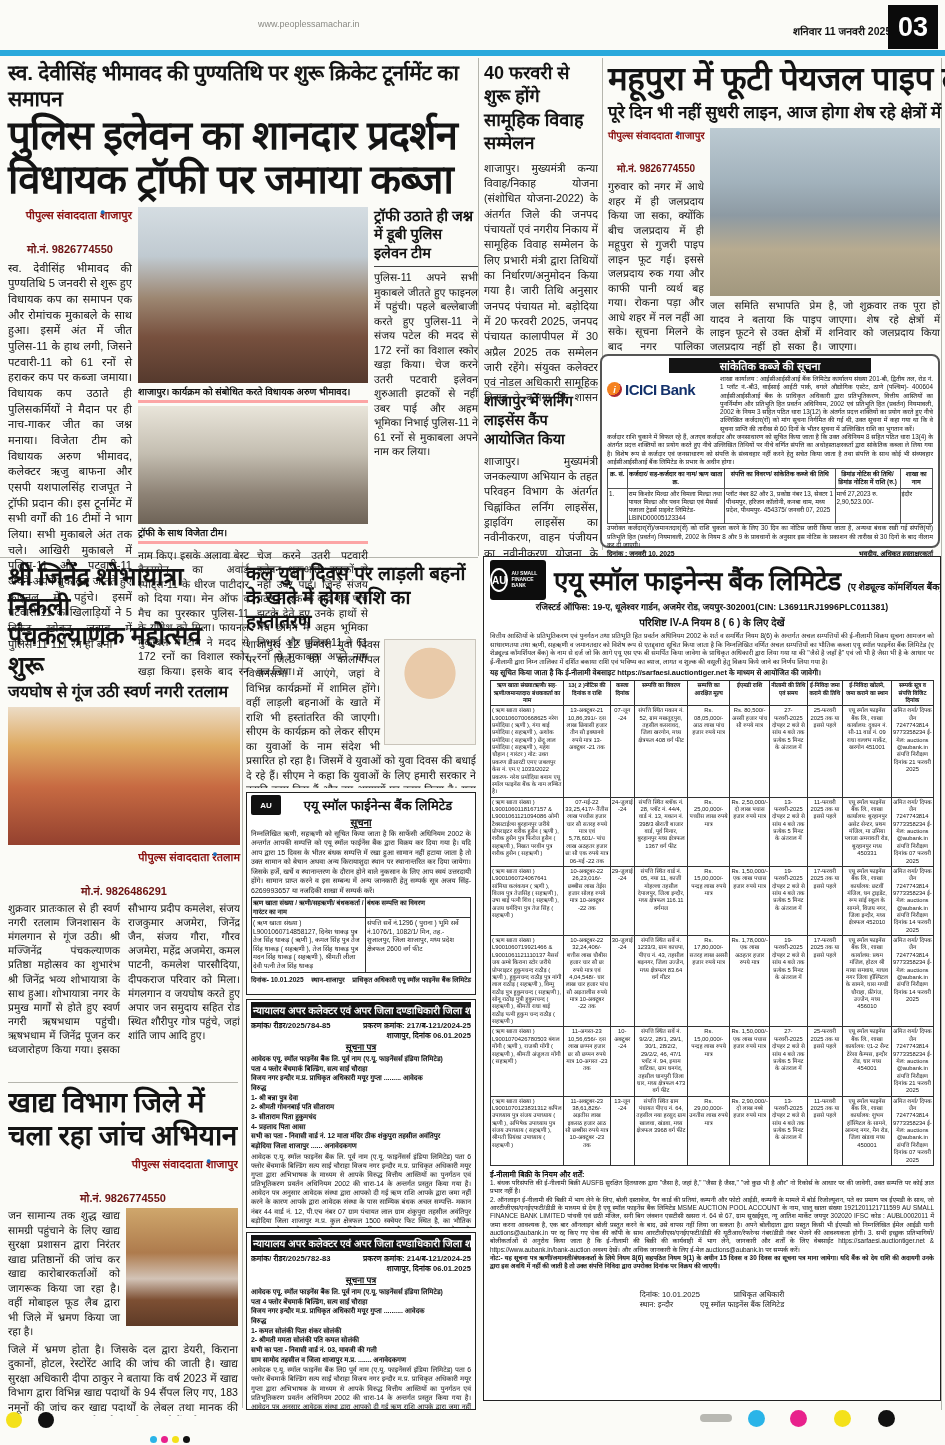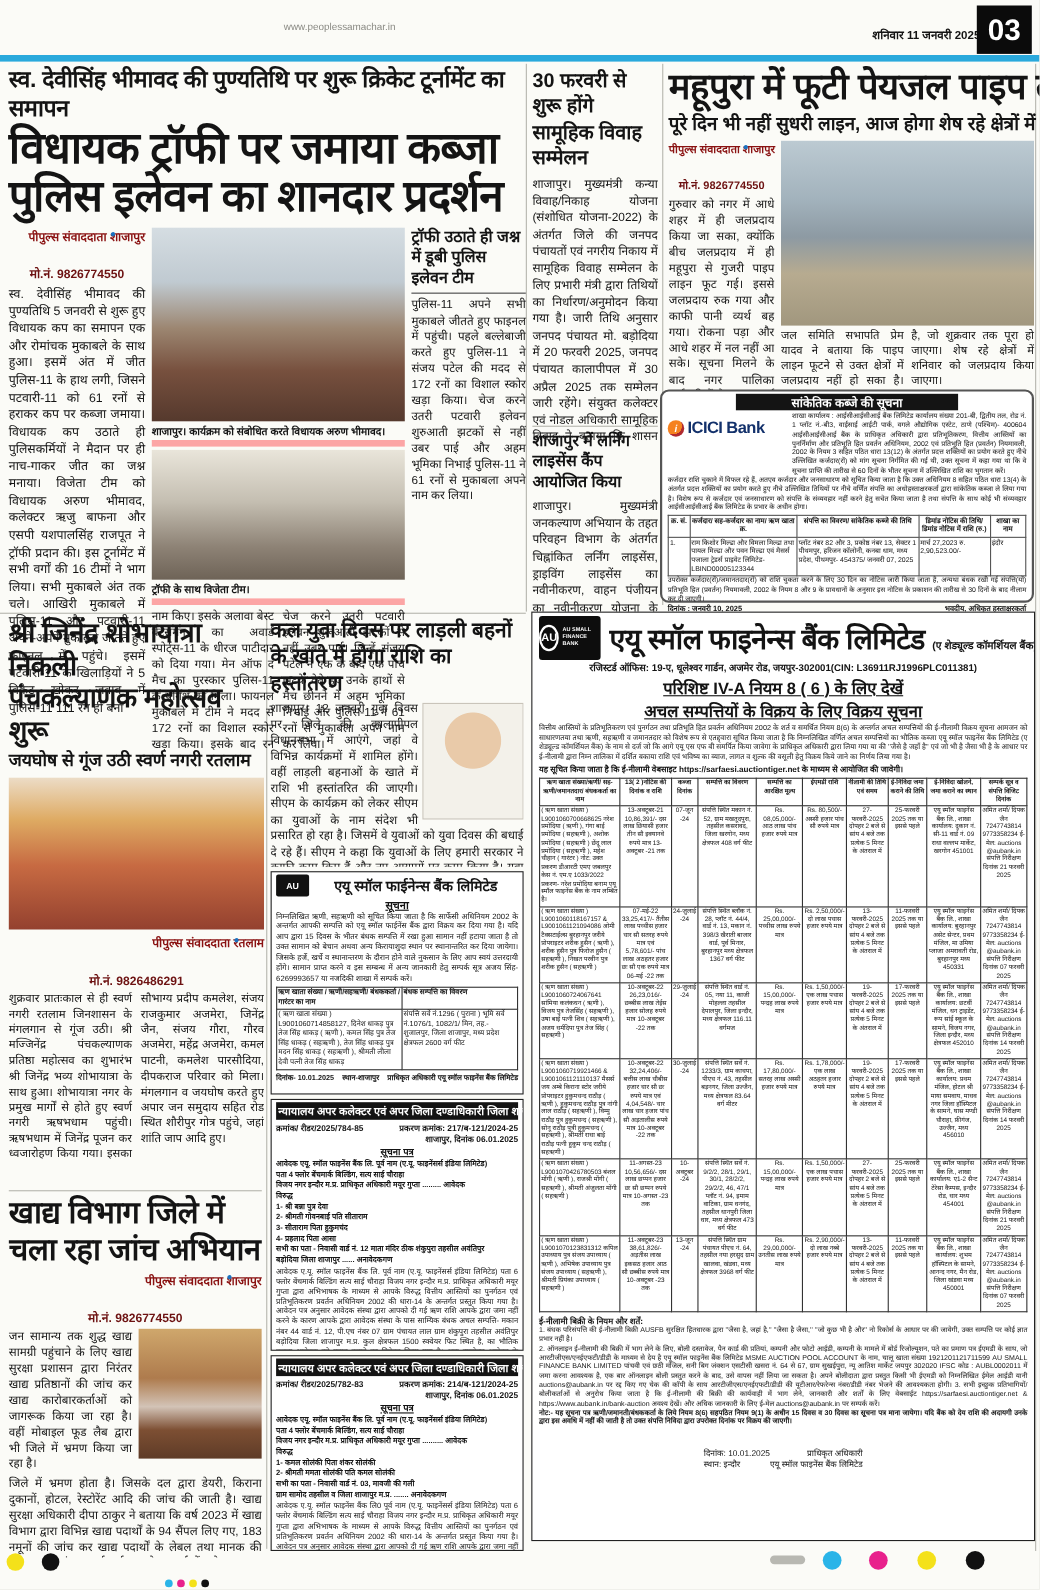--- a/index.html
+++ b/index.html
@@ -20,21 +20,21 @@
 
 .kicker{font-weight:800;font-size:21px;line-height:1.25;letter-spacing:-.3px}
 .hl-xl{font-weight:800;font-size:40px;line-height:1.1;letter-spacing:-.8px}
 .hl-lg{font-weight:800;font-size:25px;line-height:1.18;letter-spacing:-.4px}
 .hl-md{font-weight:800;font-size:19px;line-height:1.25}
 .subhl{font-weight:800;font-size:17px;line-height:1.3}
 .byline{color:#8a1212;font-weight:700;font-size:11px;text-align:right;white-space:nowrap}
 .byline .dot{color:#1a72c0;font-size:9px}
 .phone{color:#6d1212;font-weight:700;font-size:11px;text-align:center;margin-top:19px}
 .btxt{font-size:11.2px;line-height:1.4;text-align:justify}
-.caption{font-size:9.5px;font-weight:700;padding:2px 0;border-bottom:6px solid #fca5a5}
+.caption{font-size:9.5px;font-weight:700;padding:2px 0;border-bottom:3px solid #fca5a5}
 .photo{width:100%;position:relative;overflow:hidden}
 .ph-dais{background:linear-gradient(180deg,#d5dde2 0%,#c0cad1 28%,#9c8671 52%,#77503e 74%,#55392d 100%)}
 .ph-trophy{background:linear-gradient(180deg,#e9e5da 0%,#c4beb1 40%,#8d8275 75%,#6e6357 100%)}
 .ph-street{background:linear-gradient(180deg,#bccad2 0%,#a2b2bc 32%,#8d9aa3 52%,#b7ab90 72%,#a1977e 100%)}
 .ph-crowd{background:linear-gradient(180deg,#ecdcc6 0%,#deaa62 28%,#c76a42 58%,#94412f 100%)}
 .ph-shop{background:linear-gradient(180deg,#cfa76c 0%,#ae7b4d 38%,#82543655 60%,#7d4f33 78%,#5e3b27 100%)}
 .ph-cm{background:radial-gradient(circle at 50% 32%,#e9caa9 0 30%,#f3f1ea 31% 100%);border:1px solid #c9c4ba}
 
 #art-police{left:8px;top:60px;width:468px;height:496px}
 #police-cols{display:flex;gap:6px;margin-top:6px}
@@ -102,21 +102,21 @@
 #khadya-colB{width:112px;flex:none}
 
 #au-ad{left:483px;top:556px;width:458px;height:845px;border:1.5px solid #222;background:#fff;padding:3px 6px;overflow:hidden}
 .au-head{display:flex;align-items:center;gap:8px}
 .au-logo{width:56px;height:40px;background:#0d0d0d;border-radius:3px;flex:none;display:flex;align-items:center;justify-content:center;gap:3px}
 .au-logo .cir{width:24px;height:24px;border:2px solid #fff;border-radius:50%;color:#fff;font-size:10px;font-weight:800;display:flex;align-items:center;justify-content:center}
 .au-logo .txt{color:#fff;font-size:5px;font-weight:700;line-height:1.15}
 .au-title{flex:1;text-align:center;font-size:26px;font-weight:800;letter-spacing:-.5px;white-space:nowrap}
 .au-title small{font-size:9.5px;font-weight:700;letter-spacing:0}
 .au-reg{text-align:center;font-size:8.8px;font-weight:700;margin-top:1px}
-.au-apx{text-align:center;font-size:15px;font-weight:800;text-decoration:underline;margin-top:2px}
+.au-apx{text-align:center;font-size:10px;font-weight:800;margin-top:2px}
 .au-intro{font-size:6.6px;line-height:1.3;text-align:justify;margin-top:3px}
 .au-site{font-size:7.4px;font-weight:700;margin-top:1px}
 table.au{width:100%;border-collapse:collapse;table-layout:fixed;margin-top:3px}
 table.au th,table.au td{border:1px solid #333;font-size:5.8px;line-height:1.27;padding:1px;vertical-align:top;text-align:center;overflow-wrap:break-word}
 table.au th{font-weight:800}
 table.au td:first-child{text-align:left}
 .au-terms-t{font-size:7.6px;font-weight:800;margin-top:3px}
 .au-terms{font-size:6.4px;line-height:1.3;text-align:justify}
 .au-note{font-size:6.4px;line-height:1.3;text-align:justify;font-weight:700}
 .au-foot{display:flex;justify-content:center;font-size:7.6px;font-weight:400;margin-top:18px}
@@ -138,22 +138,22 @@
   <div class="rule-v" style="left:602px;top:58px;height:492px"></div>
   <div class="rule-v" style="left:941px;top:58px;height:1352px"></div>
   <div class="rule-v" style="left:242px;top:562px;height:846px"></div>
   <div class="rule-h" style="left:0;top:557px;width:478px"></div>
   <div class="rule-h" style="left:484px;top:387px;width:114px"></div>
   <div class="rule-h" style="left:8px;top:1082px;width:230px"></div>
 
   <div class="abs" id="art-police">
     <div class="kicker">स्व. देवीसिंह भीमावद की पुण्यतिथि पर शुरू क्रिकेट टूर्नामेंट का समापन</div>
     <div class="hl-xl">
+      <div>पुलिस इलेवन का शानदार प्रदर्शन</div>
       <div>विधायक ट्रॉफी पर जमाया कब्जा</div>
-      <div>पुलिस इलेवन का शानदार प्रदर्शन</div>
     </div>
     <div id="police-cols">
       <div id="police-colA">
         <div class="byline"><span>पीपुल्स संवाददाता</span> <span class="dot">●</span> <span>शाजापुर</span></div>
         <div class="phone">मो.नं. 9826774550</div>
         <div class="btxt" style="margin-top:5px">स्व. देवीसिंह भीमावद की पुण्यतिथि 5 जनवरी से शुरू हुए विधायक कप का समापन एक और रोमांचक मुकाबले के साथ हुआ। इसमें अंत में जीत पुलिस-11 के हाथ लगी, जिसने पटवारी-11 को 61 रनों से हराकर कप पर कब्जा जमाया। विधायक कप उठाते ही पुलिसकर्मियों ने मैदान पर ही नाच-गाकर जीत का जश्न मनाया। विजेता टीम को विधायक अरुण भीमावद, कलेक्टर ऋजु बाफना और एसपी यशपालसिंह राजपूत ने ट्रॉफी प्रदान की। इस टूर्नामेंट में सभी वर्गों की 16 टीमों ने भाग लिया। सभी मुकाबले अंत तक चले। आखिरी मुकाबले में पुलिस-11 और पटवारी-11 अपने-अपने मुकाबले जीतते हुए फाइनल में पहुंचे। इसमें पटवारी-11 के खिलाड़ियों ने 5 विकेट खोकर जवाब में पुलिस-11 111 रन ही बना</div>
       </div>
       <div id="police-colB">
         <div class="photo ph-dais" style="height:176px"></div>
         <div class="caption">शाजापुर। कार्यक्रम को संबोधित करते विधायक अरुण भीमावद।</div>
@@ -162,21 +162,21 @@
         <div id="police-mid-cols" class="small-btxt">नाम किए। इसके अलावा बेस्ट बैट्समेन का अवार्ड स्पोर्ट्स-11 के धीरज पाटीदार को दिया गया। मेन ऑफ द मैच का पुरस्कार पुलिस-11 के योगेश को मिला। फायनल मुकाबले में टीम ने मदद से 172 रनों का विशाल स्कोर खड़ा किया। इसके बाद रन चेज करने उतरी पटवारी इलेवन शुरूआती झटकों से नहीं उबर पाई। जिन्हें संजय पटेल ने एक के बाद एक पांच झटके देते हुए उनके हाथों से मैच छीनने में अहम भूमिका निभाई और पुलिस-11 ने 61 रनों से मुकाबला अपने नाम कर लिया।</div>
       </div>
       <div id="police-colC">
         <div class="sidebox-title">ट्रॉफी उठाते ही जश्न में डूबी पुलिस इलेवन टीम</div>
         <div class="small-btxt">पुलिस-11 अपने सभी मुकाबले जीतते हुए फाइनल में पहुंची। पहले बल्लेबाजी करते हुए पुलिस-11 ने संजय पटेल की मदद से 172 रनों का विशाल स्कोर खड़ा किया। चेज करने उतरी पटवारी इलेवन शुरुआती झटकों से नहीं उबर पाई और अहम भूमिका निभाई पुलिस-11 ने 61 रनों से मुकाबला अपने नाम कर लिया।</div>
       </div>
     </div>
   </div>
 
   <div class="abs" id="art-vivah">
-    <div class="nar-h">30 फरवरी से शुरू होंगे सामूहिक विवाह सम्मेलन</div>
+    <div class="nar-h">40 फरवरी से शुरू होंगे सामूहिक विवाह सम्मेलन</div>
     <div class="nar-b" style="height:242px;overflow:hidden">शाजापुर। मुख्यमंत्री कन्या विवाह/निकाह योजना (संशोधित योजना-2022) के अंतर्गत जिले की जनपद पंचायतों एवं नगरीय निकाय में सामूहिक विवाह सम्मेलन के लिए प्रभारी मंत्री द्वारा तिथियों का निर्धारण/अनुमोदन किया गया है। जारी तिथि अनुसार जनपद पंचायत मो. बड़ोदिया में 20 फरवरी 2025, जनपद पंचायत कालापीपल में 30 अप्रैल 2025 तक सम्मेलन जारी रहेंगे। संयुक्त कलेक्टर एवं नोडल अधिकारी सामूहिक विवाह ने बताया कि शासन की मंशानुसार पात्र हितग्राहियों को योजना का लाभ दिलाने के लिए विवाह पोर्टल पर नवीन पंजीयन का सत्यापन संबंधित निकाय द्वारा किया जाएगा। सामूहिक विवाह सम्मेलन में वर-वधू को मुख्य जनपद पंचायतों एवं नगरीय निकायों के माध्यम से सहायता राशि एवं गृहस्थी की सामग्री प्रदान किए जाने का विधान है।</div>
   </div>
 
   <div class="abs" id="art-license">
     <div class="nar-h2">शाजापुर में लर्निंग लाइसेंस कैंप आयोजित किया</div>
     <div class="nar-b" style="height:118px;overflow:hidden">शाजापुर। मुख्यमंत्री जनकल्याण अभियान के तहत परिवहन विभाग के अंतर्गत चिह्नांकित लर्निंग लाइसेंस, ड्राइविंग लाइसेंस का नवीनीकरण, वाहन पंजीयन का नवीनीकरण योजना के तहत परिवहन विभाग शाजापुर द्वारा गुरुवार को शा. विधि महाविद्यालय शाजापुर में लर्निंग लाइसेंस कैंप का आयोजन किया गया।</div>
   </div>
 
   <div class="abs" id="art-mahupura">
     <div class="hl-lg" style="font-size:33px;white-space:nowrap">महूपुरा में फूटी पेयजल पाइप लाइन</div>
@@ -353,21 +353,20 @@
   <div class="abs" id="au-ad">
     <div class="au-head">
       <div class="au-logo">
         <div class="cir">AU</div>
         <div class="txt">AU SMALL FINANCE BANK</div>
       </div>
       <div class="au-title"><span>एयू स्मॉल फाइनेन्स बैंक लिमिटेड</span> <small>(ए शेड्यूल्ड कॉमर्शियल बैंक)</small></div>
     </div>
     <div class="au-reg">रजिस्टर्ड ऑफिस: 19-ए, धूलेश्वर गार्डन, अजमेर रोड, जयपुर-302001(CIN: L36911RJ1996PLC011381)</div>
     <div class="au-apx">परिशिष्ट IV-A नियम 8 ( 6 ) के लिए देखें</div>
-    <div class="au-apx" style="margin-top:1px">अचल सम्पत्तियों के विक्रय के लिए विक्रय सूचना</div>
     <div class="au-intro">वित्तीय आस्तियों के प्रतिभूतिकरण एवं पुनर्गठन तथा प्रतिभूति हित प्रवर्तन अधिनियम 2002 के शर्त व समर्थित नियम 8(6) के अन्तर्गत अचल सम्पत्तियों की ई-नीलामी विक्रय सूचना आमजन को साधारणतया तथा ऋणी, सहऋणी व जमानतदार को विशेष रूप से एतद्द्वारा सूचित किया जाता है कि निम्नलिखित वर्णित अचल सम्पत्तियों का भौतिक कब्जा एयू स्मॉल फाइनेंस बैंक लिमिटेड (ए शेड्यूल्ड कॉमर्शियल बैंक) के नाम से दर्ज जो कि आगे एयू एस एफ बी समर्पित किया जावेगा के प्राधिकृत अधिकारी द्वारा लिया गया या की ''जैसे है जहाँ है'' एवं जो भी है जैसा भी है के आधार पर ई-नीलामी द्वारा निम्न तालिका में दर्शित बकाया राशि एवं भविष्य का ब्याज, लागत व शुल्क की वसूली हेतु विक्रय किये जाने का निर्णय लिया गया है।</div>
     <div class="au-site">यह सूचित किया जाता है कि ई-नीलामी वेबसाइट https://sarfaesi.auctiontiger.net के माध्यम से आयोजित की जावेगी।</div>
     <table class="au">
       <colgroup>
         <col style="width:16.5%">
           <col style="width:10.5%">
           <col style="width:5.5%">
           <col style="width:12%">
           <col style="width:9.5%">
           <col style="width:9%">

